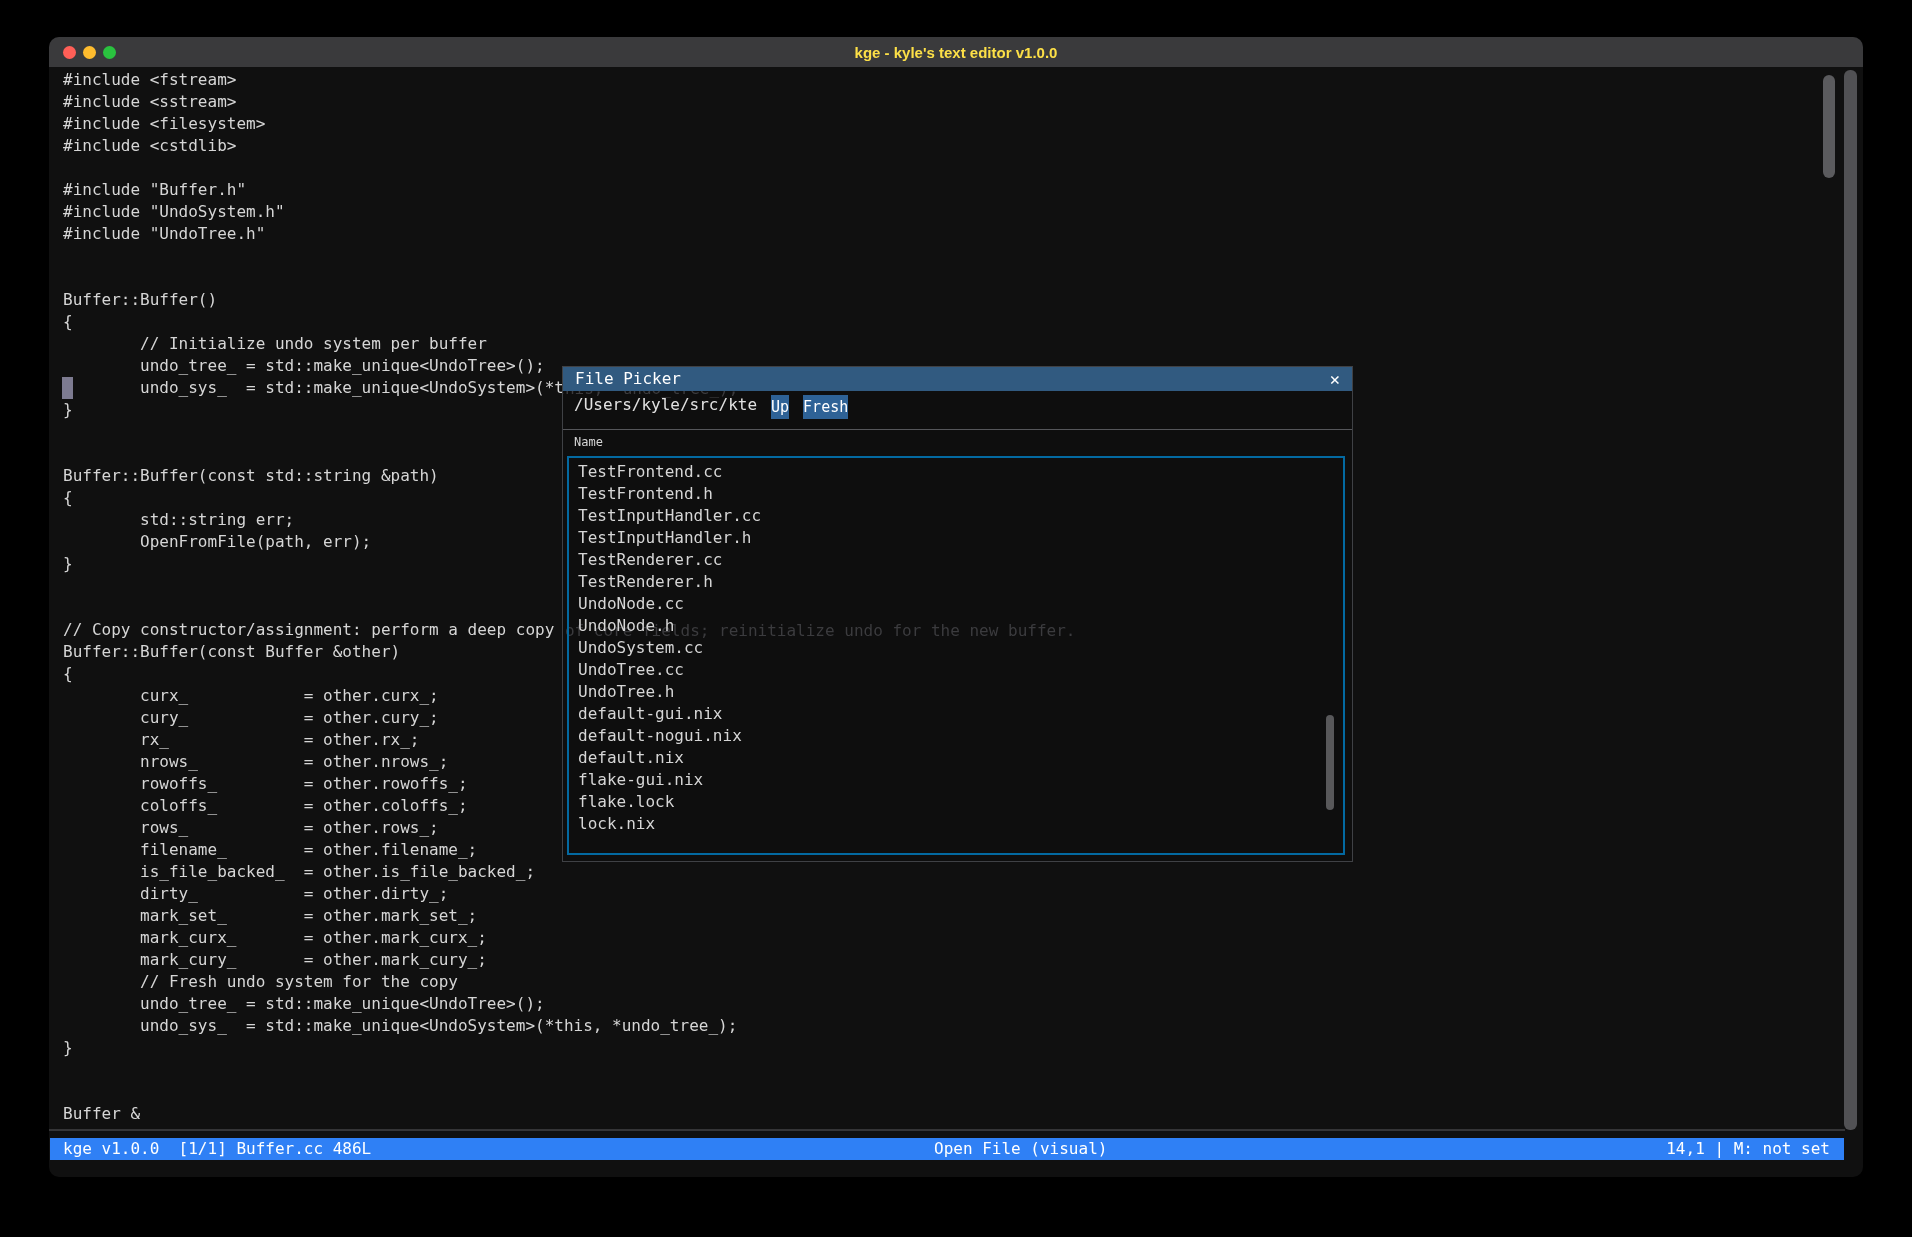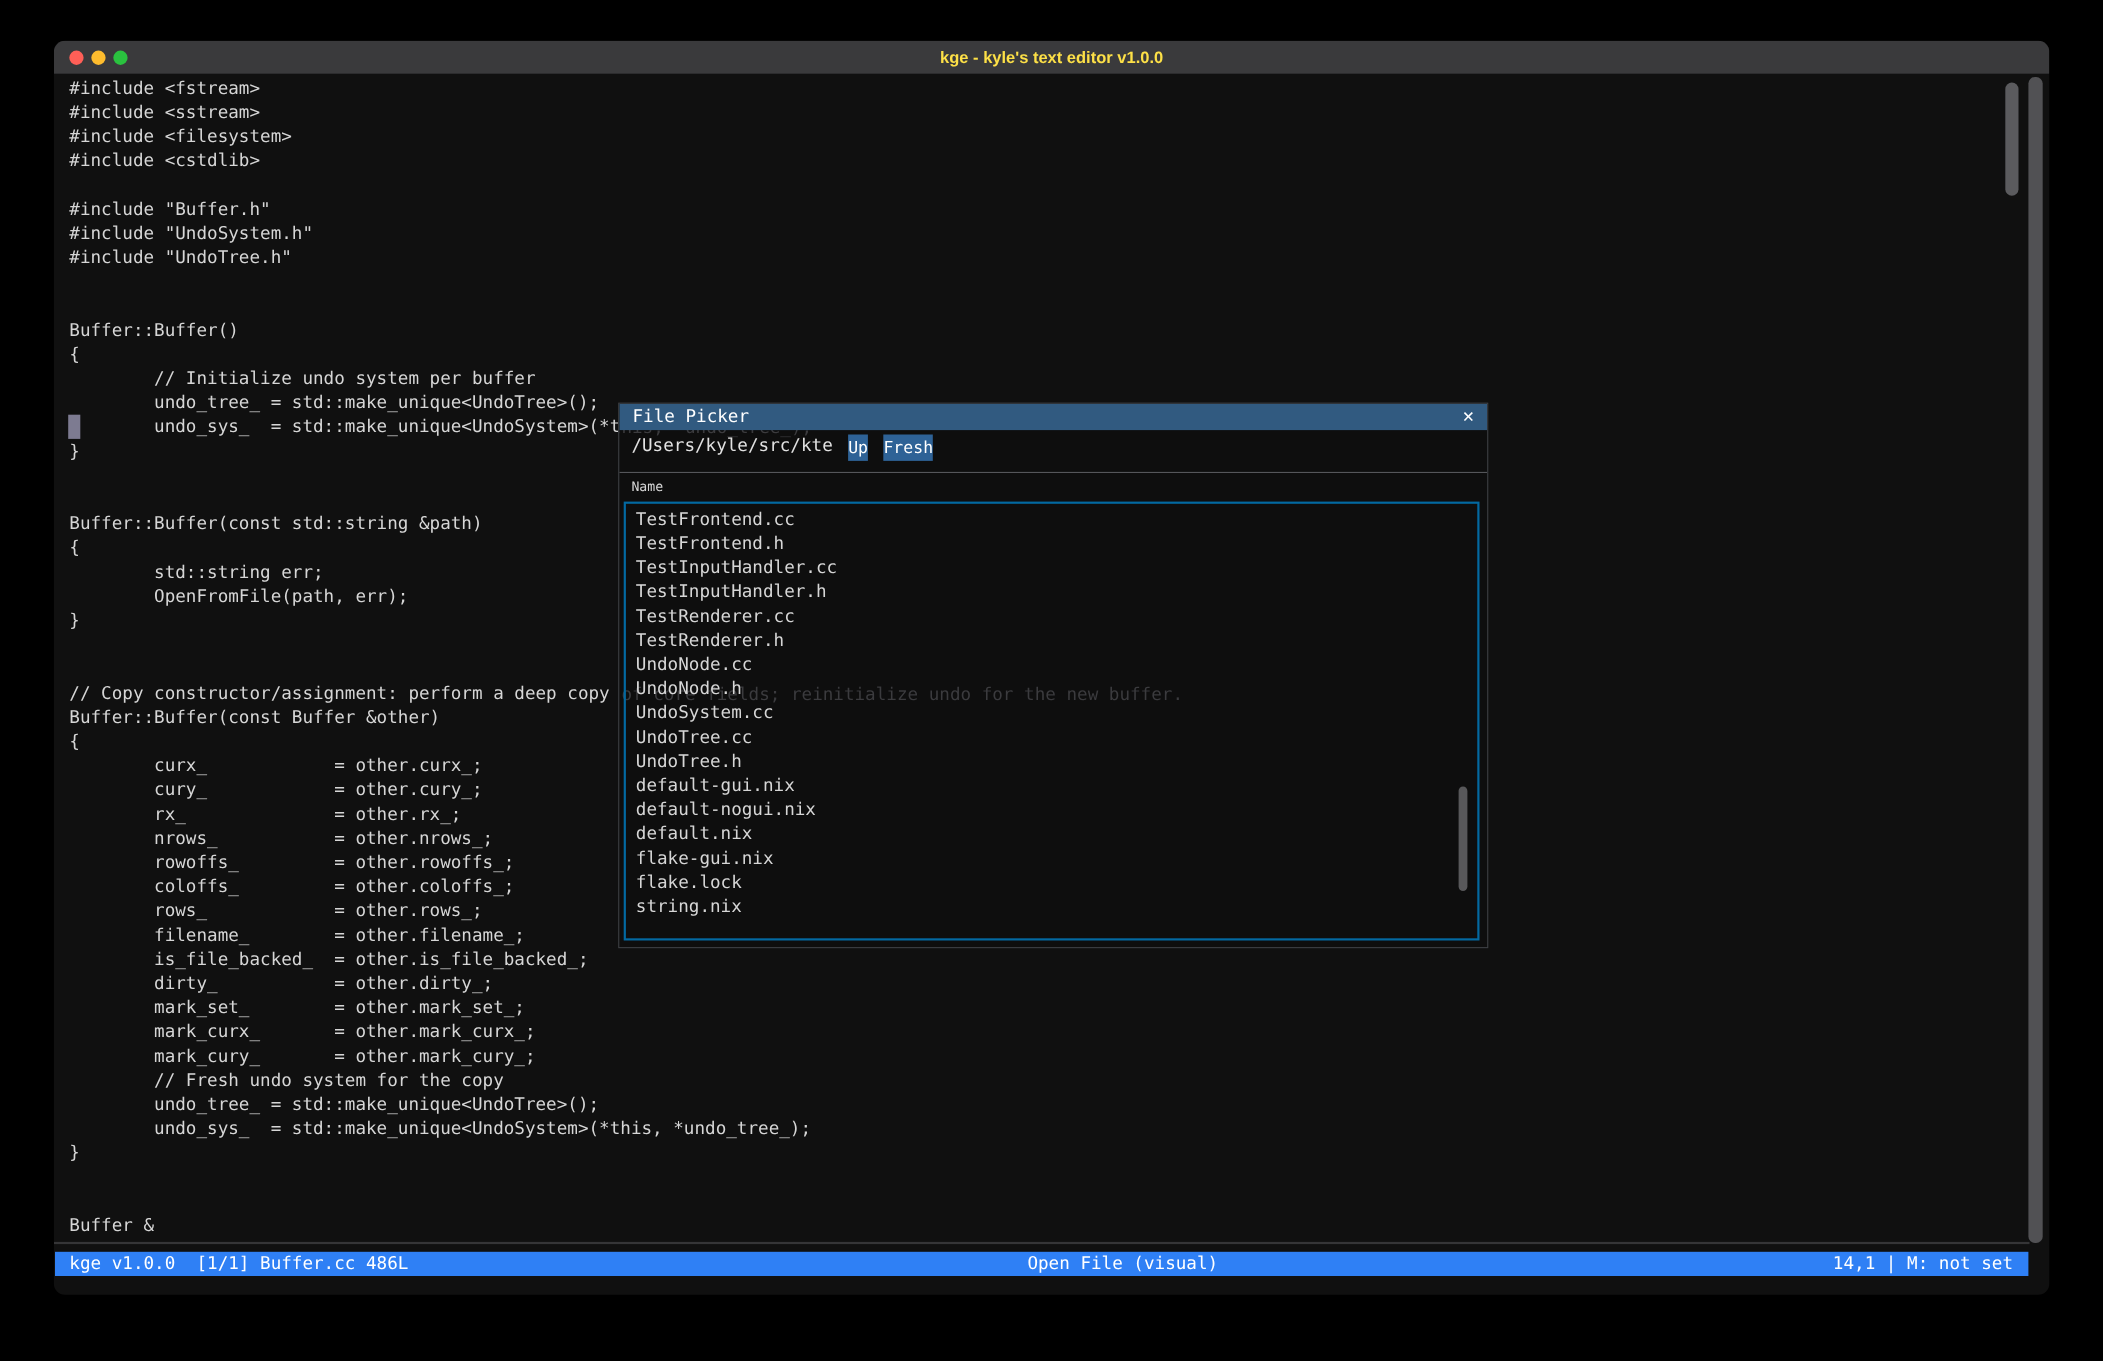--- a/index.html
+++ b/index.html
@@ -164,21 +164,21 @@
           <div class="file-item">UndoNode.cc</div>
           <div class="file-item">UndoNode.h</div>
           <div class="file-item">UndoSystem.cc</div>
           <div class="file-item">UndoTree.cc</div>
           <div class="file-item">UndoTree.h</div>
           <div class="file-item">default-gui.nix</div>
           <div class="file-item">default-nogui.nix</div>
           <div class="file-item">default.nix</div>
           <div class="file-item">flake-gui.nix</div>
           <div class="file-item">flake.lock</div>
-          <div class="file-item">string.nix</div>
+          <div class="file-item">lock.nix</div>
         </div>
       <div class="list-thumb"></div>
     </div>
   </div>
 
   <div class="status-sep"></div>
   <div class="statusbar">
     <span class="sb-left">kge v1.0.0  [1/1] Buffer.cc 486L</span>
     <span class="sb-center">Open File (visual)</span>
     <span class="sb-right">14,1 | M: not set</span>

